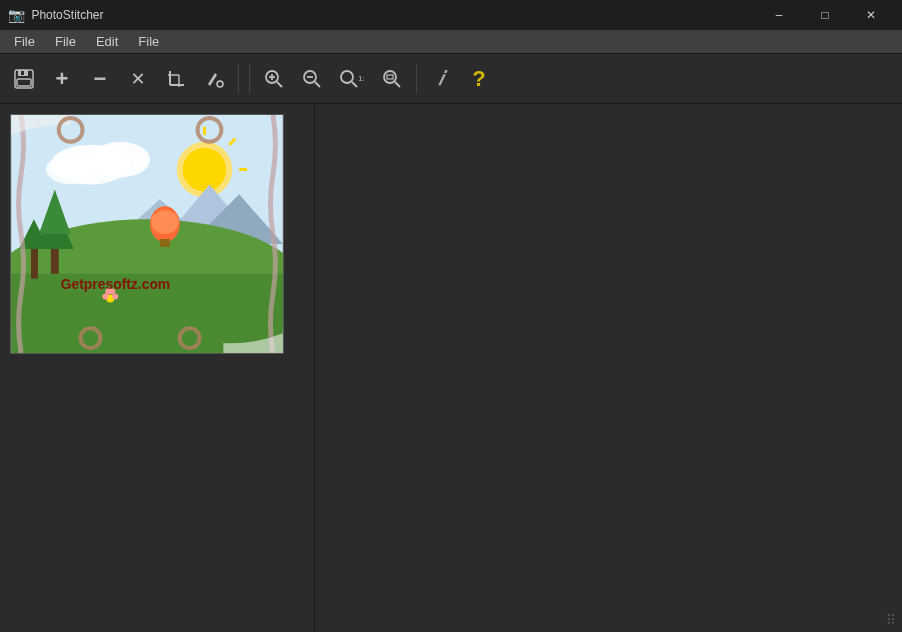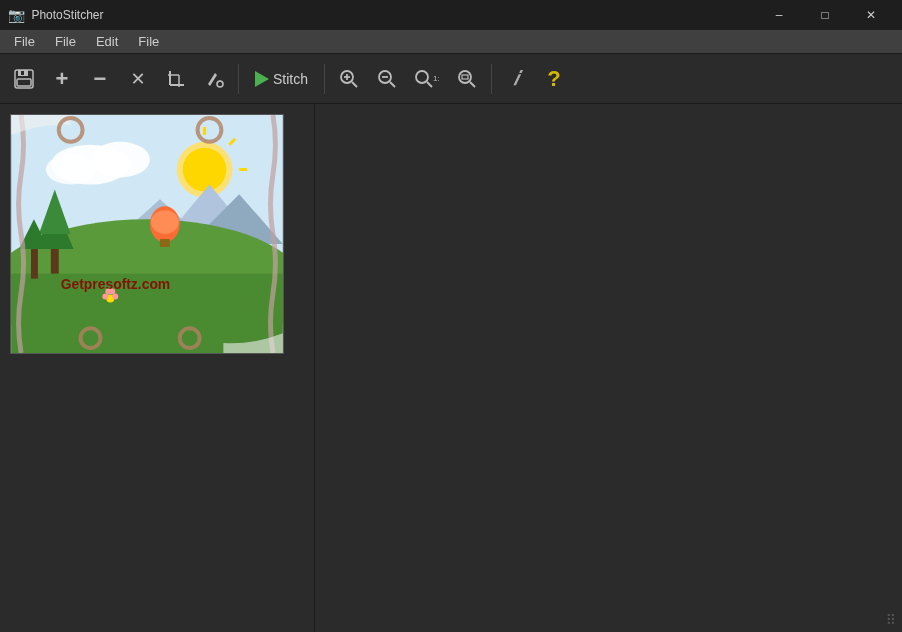--- a/index.html
+++ b/index.html
@@ -249,24 +249,20 @@
   <button class="tb-btn" title="Fill">
     <svg width="22" height="22" viewBox="0 0 22 22">
       <path d="M5 16 L12 5 L14 7 L7 18 Z" fill="#bbb"></path>
       <circle cx="17" cy="16" r="3" fill="none" stroke="#bbb" stroke-width="1.5"></circle>
       <path d="M14 16 Q15 13 17 13 Q19 13 20 16" fill="none" stroke="#bbb" stroke-width="1"></path>
     </svg>
   </button>
 
   <div class="tb-separator"></div>
 
-  <button id="stitch-btn">
-    <div id="stitch-play"></div>
-    <span id="stitch-label">Stitch</span>
-  </button>
 
   <div class="tb-separator"></div>
 
   <button class="tb-btn" title="Zoom In">
     <svg width="20" height="20" viewBox="0 0 20 20">
       <circle cx="8" cy="8" r="6" fill="none" stroke="#bbb" stroke-width="1.8"></circle>
       <line x1="8" y1="5" x2="8" y2="11" stroke="#bbb" stroke-width="1.8"></line>
       <line x1="5" y1="8" x2="11" y2="8" stroke="#bbb" stroke-width="1.8"></line>
       <line x1="13" y1="13" x2="18" y2="18" stroke="#bbb" stroke-width="2"></line>
     </svg>

